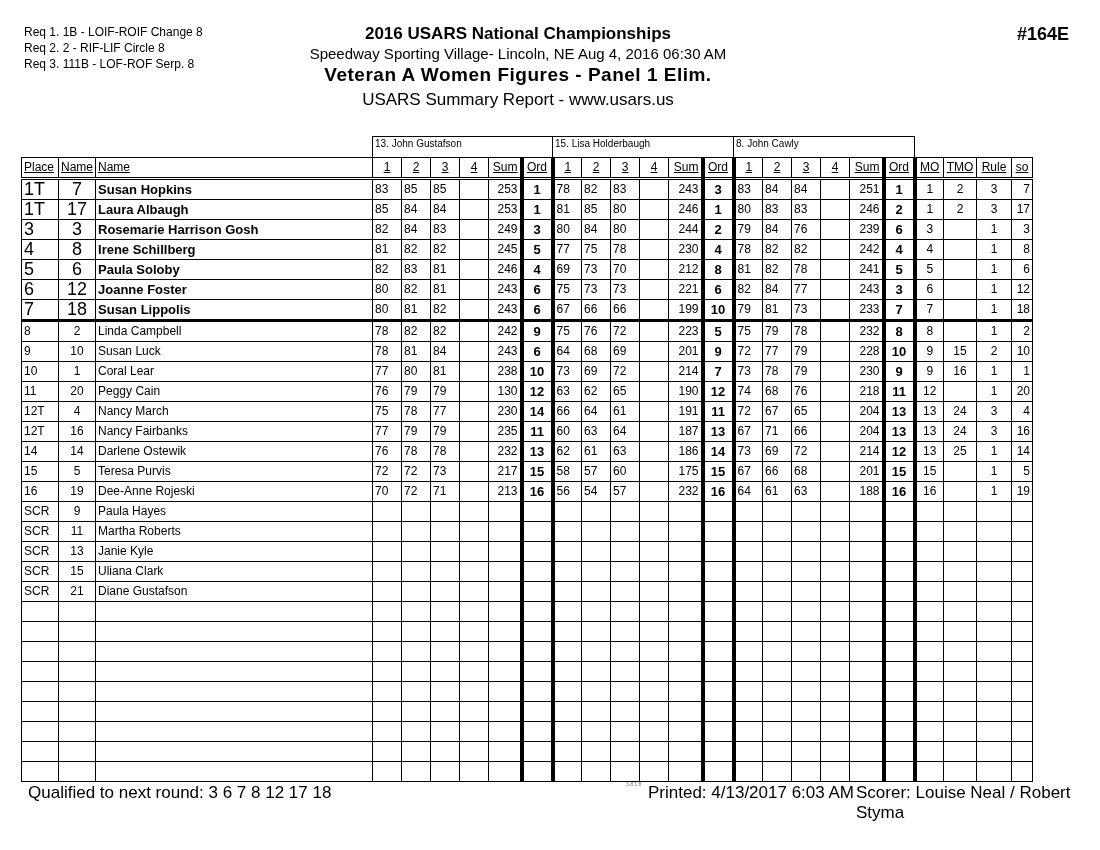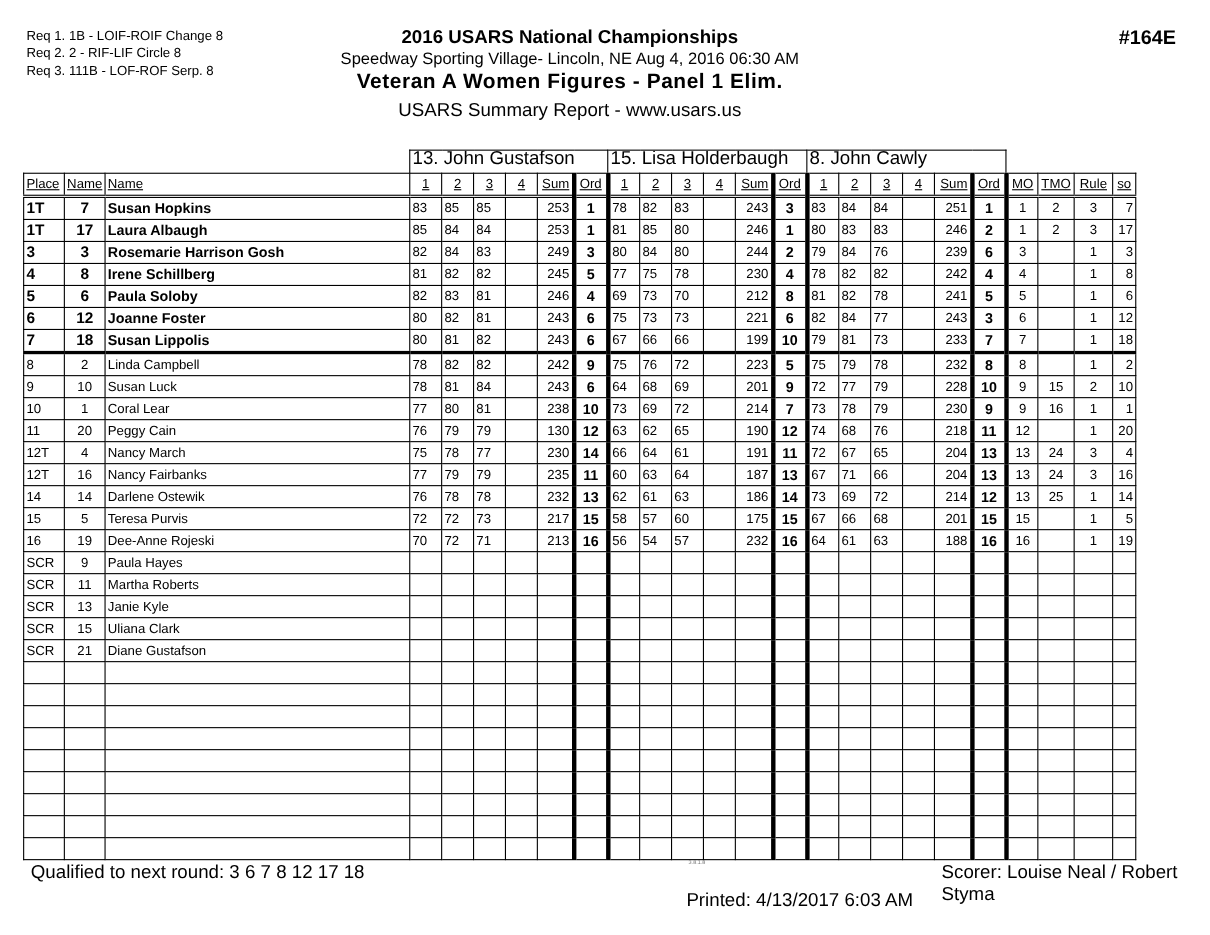--- a/index.html
+++ b/index.html
@@ -10,37 +10,37 @@
   #t1 { top: 24px; font-size: 17px; font-weight: bold; left: -32px; }
   #t2 { top: 45px; font-size: 15px; left: -32px; }
   #t3 { top: 64px; font-size: 19px; font-weight: bold; left: -32px; letter-spacing: 0.5px; }
   #t4 { top: 90px; font-size: 17px; left: -32px; }
   #evnum { position: absolute; left: 1017px; top: 24px; font-size: 18px; font-weight: bold; }
 
   table.sheet { position: absolute; left: 21px; top: 136px; border-collapse: collapse;
                 table-layout: fixed; font-size: 12px; }
   table.sheet td { border: 1px solid #000; height: 19px; padding: 0 2px; white-space: nowrap;
                    overflow: hidden; line-height: 19px; }
-  table.sheet tr.judges td { height: 20px; vertical-align: top; line-height: 14px; font-size: 17px; }
+  table.sheet tr.judges td { height: 20px; vertical-align: top; line-height: 14px; font-size: 10px; }
   table.sheet tr.judges td.blank { border: none; }
   table.sheet tr.judges td.jname { border-bottom: 1px solid #000; }
   table.sheet tr.colhdr td { border-bottom: 3px double #000; font-size: 12px; text-decoration: underline; }
   td.c { text-align: center; }
   td.r { text-align: right; }
   td.l { text-align: left; }
   td.thickL { border-left: 4px solid #000 !important; }
   tr.sep td { border-bottom: 3px solid #000 !important; }
   tr.top td.name { font-weight: bold; font-size: 13px; }
-  tr.top td.place, tr.top td.cont { font-weight: bold; font-size: 14px; }
+  tr.top td.place, tr.top td.cont { font-weight: normal; font-size: 18px; }
   td.ord { font-weight: bold; font-size: 13px; text-align: center; }
 
   .foot { position: absolute; top: 783px; font-size: 17px; }
   #qual { left: 28px; }
   #ver { left: 626px; top: 781px; font-size: 5px; color: #777; }
-  #printed { left: 624px; margin-top: 26px; }
+  #printed { left: 648px; }
   #scorer { left: 856px; }
 </style>
 </head>
 <body>
 
 <div class="req" style="top:25px">Req  1.  1B - LOIF-ROIF Change 8</div>
 <div class="req" style="top:41px">Req  2.  2 - RIF-LIF Circle 8</div>
 <div class="req" style="top:57px">Req  3.  111B - LOF-ROF Serp. 8</div>
 
 <div class="hdr" id="t1">2016 USARS National Championships</div>

